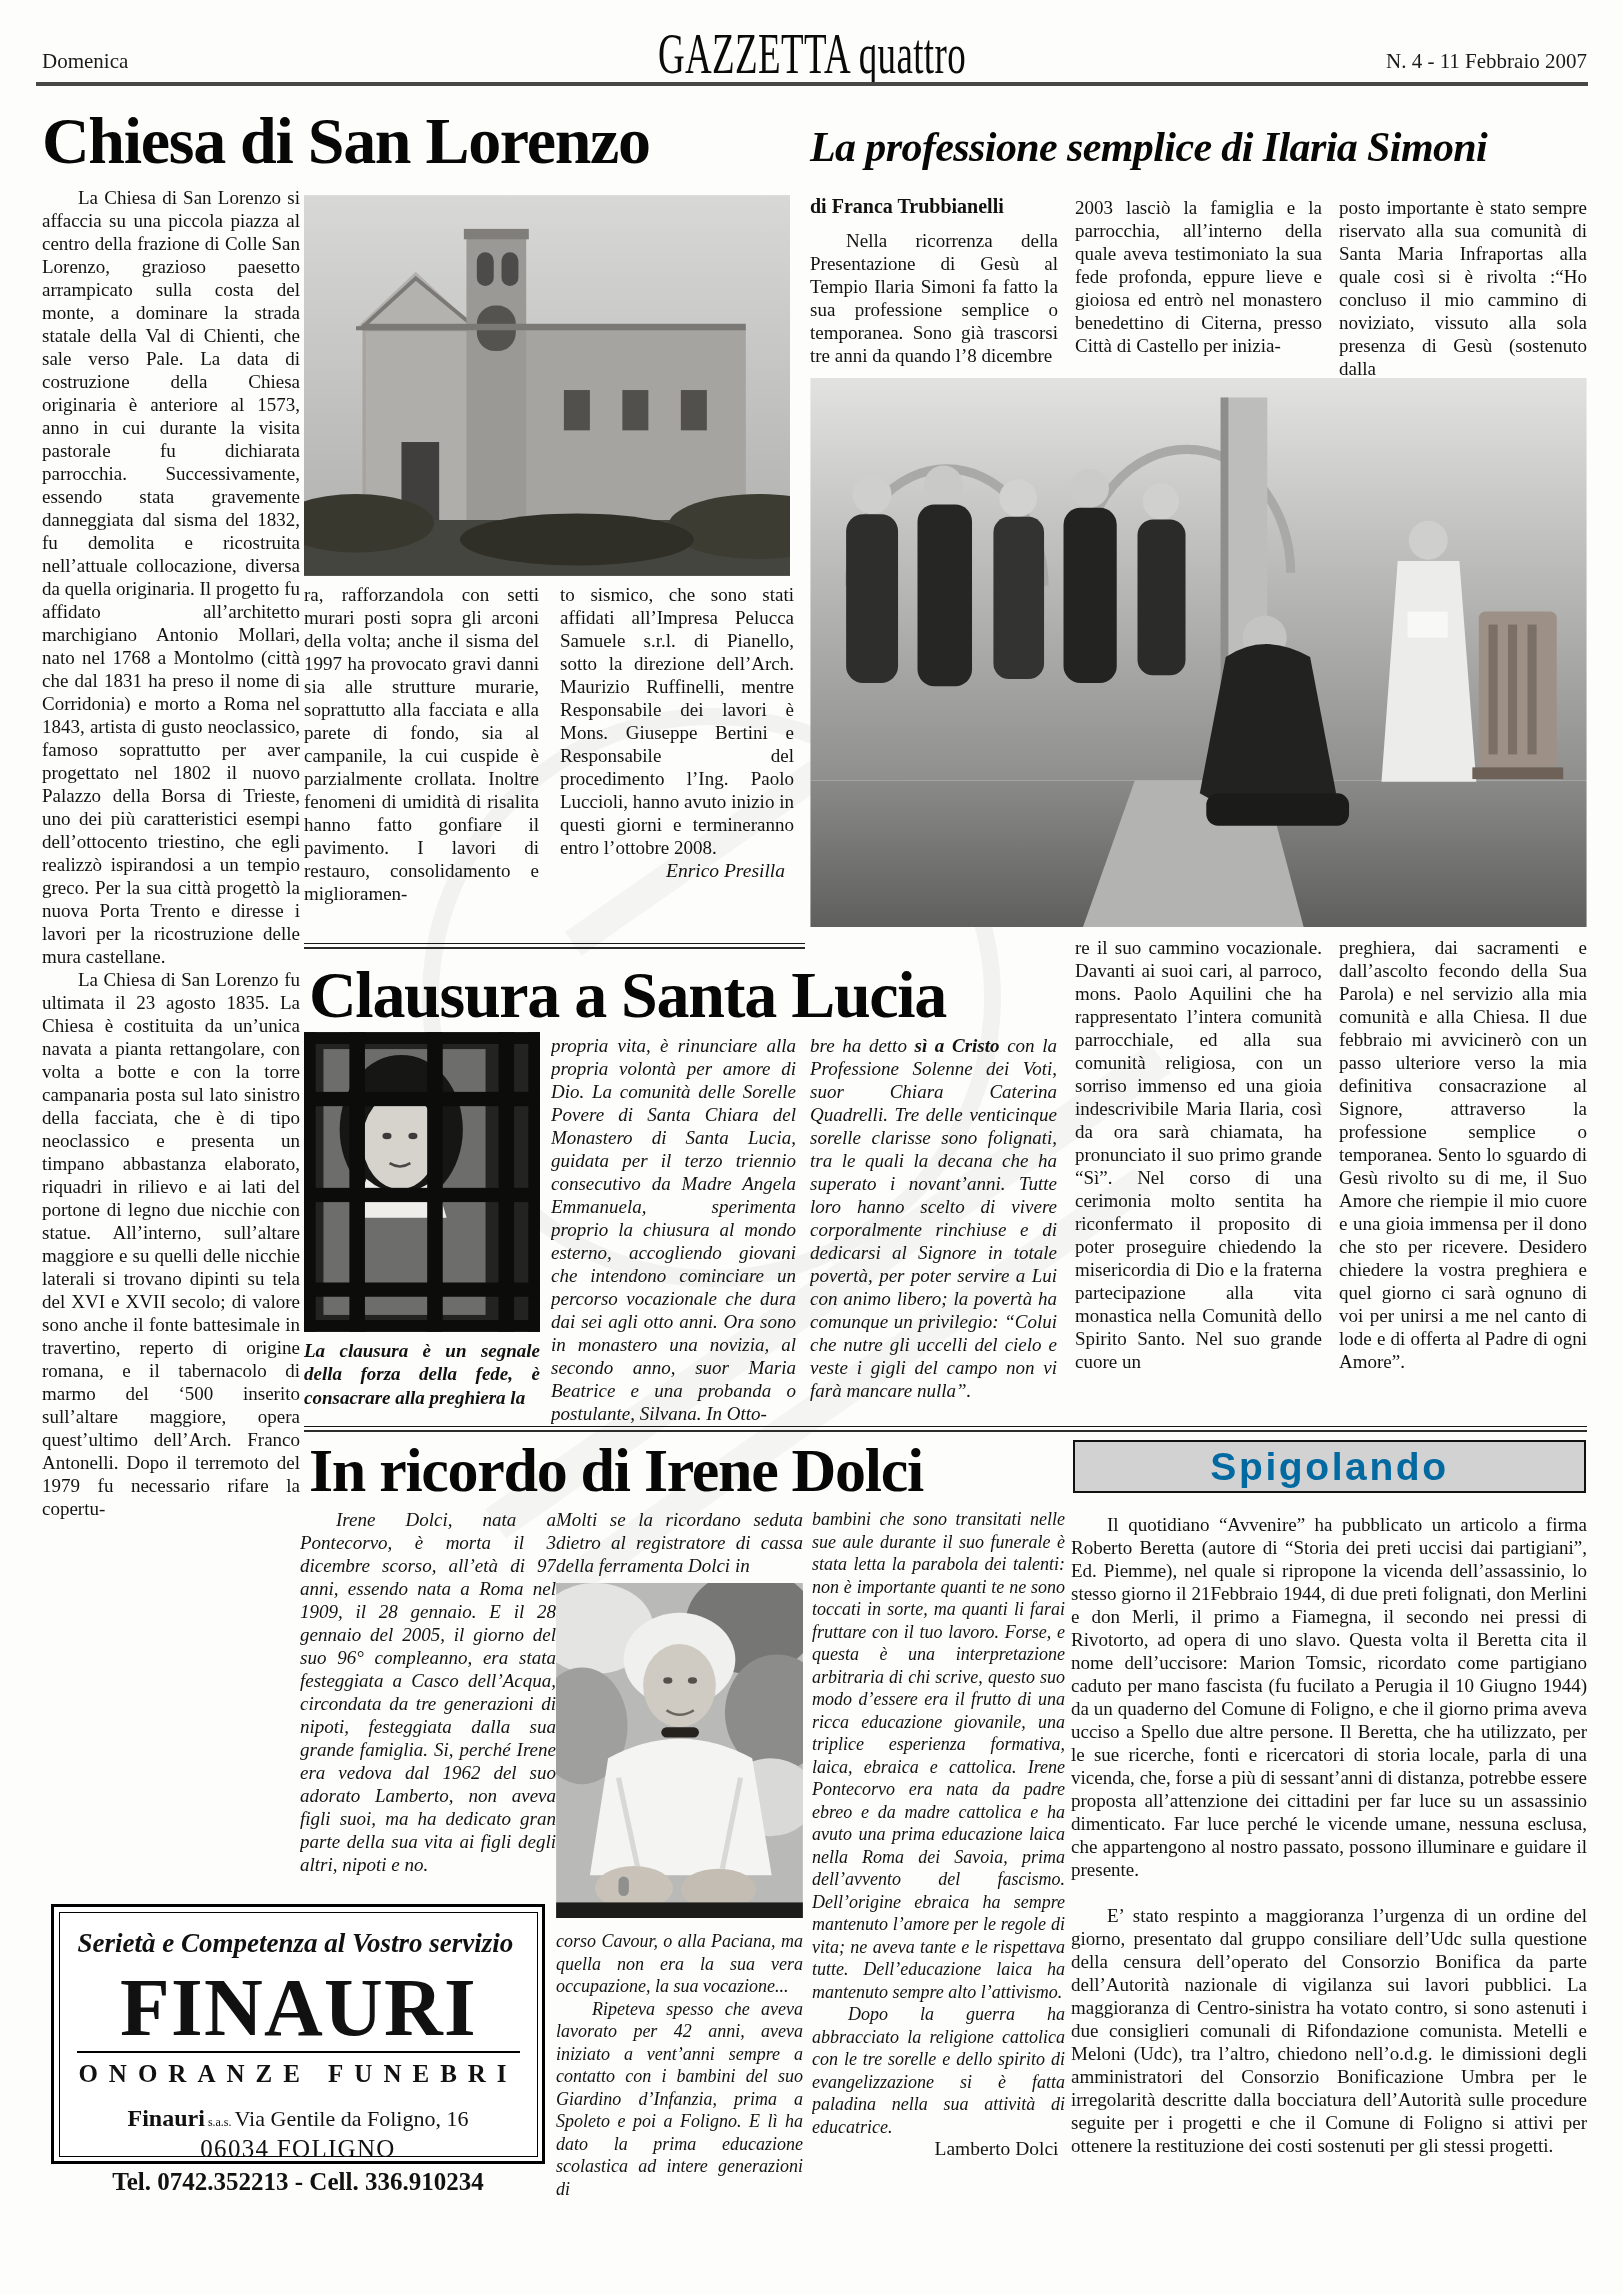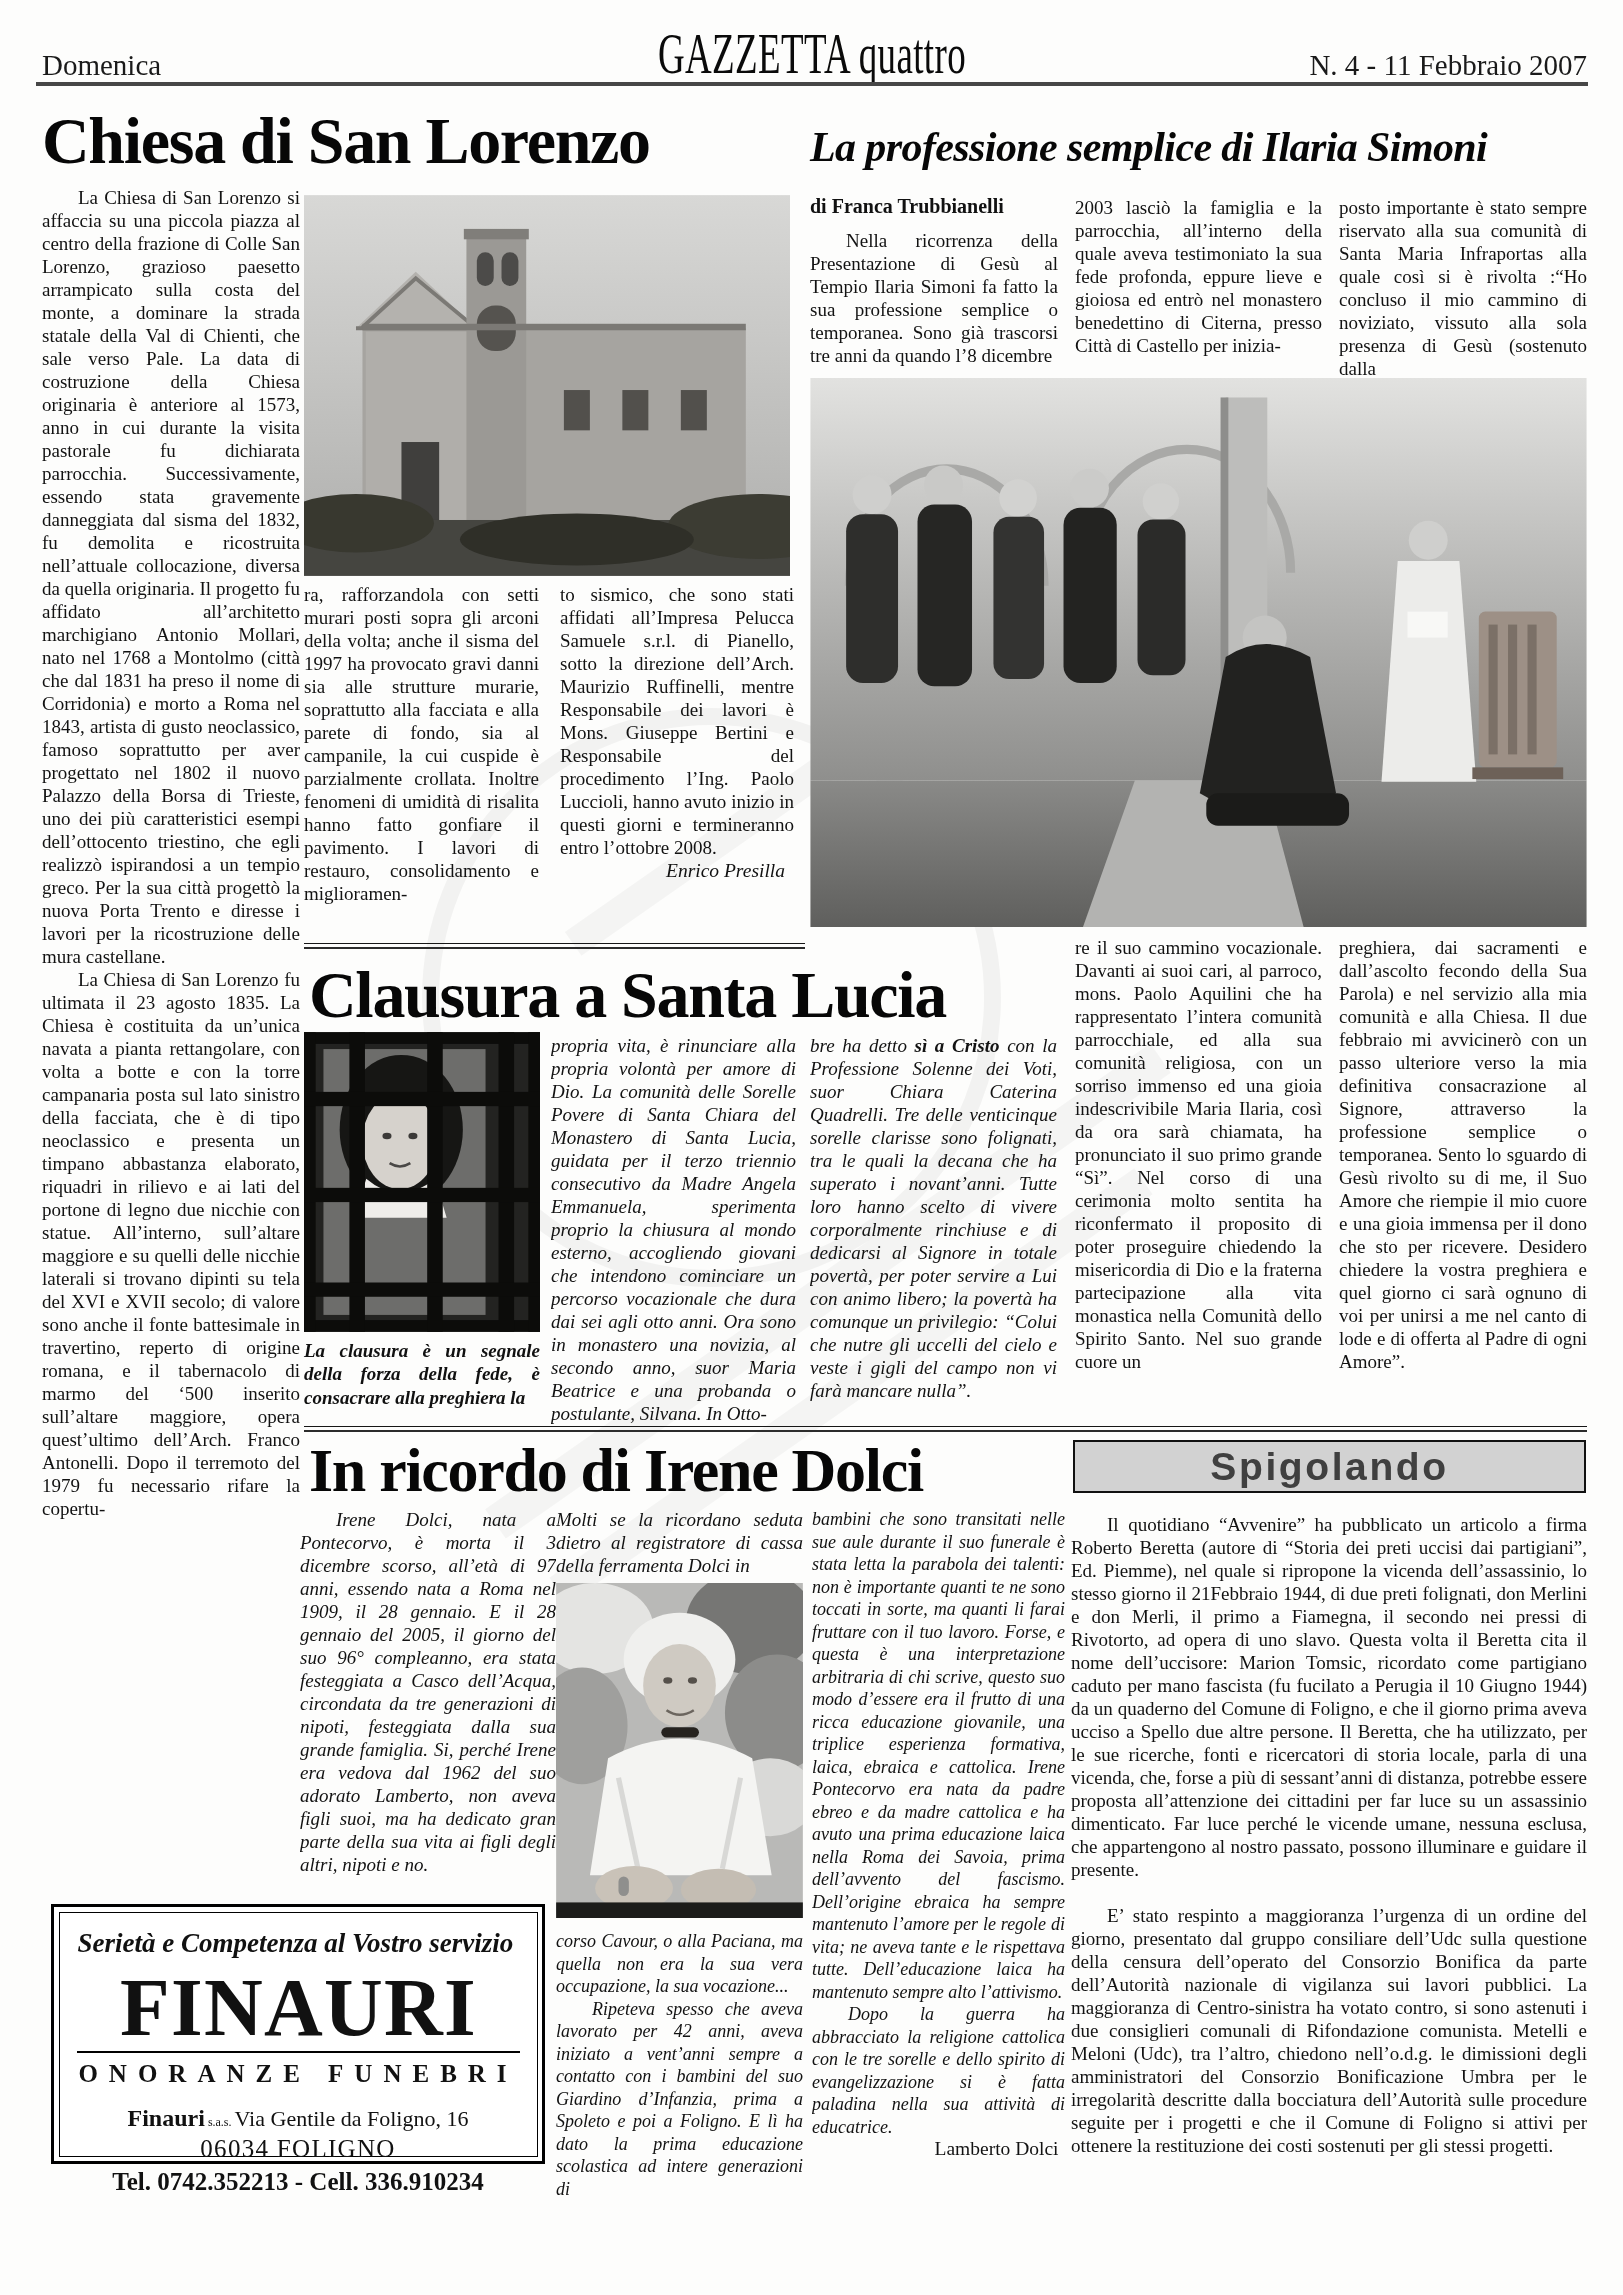--- a/index.html
+++ b/index.html
@@ -1,21 +1,21 @@
 <!DOCTYPE html>
 <html lang="it" style="font-size:10.4px"><head>
 <meta charset="utf-8">
 <style>
   html,body{margin:0;padding:0;background:#e8e8e8;}
   .page{position:relative;width:1623px;height:2295px;background:#fdfdfc;overflow:hidden;
         font-family:"Liberation Serif", "DejaVu Serif", serif;color:#111;}
   .abs{position:absolute;}
 
   
-  .day,.issue{font-size:29px;color:#1a1a1a;}
+  .day,.issue{font-size:21px;color:#1a1a1a;}
   .masthead{font-size:56px;color:#0a0a0a;white-space:nowrap;
             transform:translateX(-50%) scaleX(0.66);transform-origin:center top;letter-spacing:0.6px;}
   .header-rule{height:3.9px;background:#474747;}
 
   
   .headline{font-weight:700;color:#070707;white-space:nowrap;letter-spacing:-1.3px;line-height:1;}
   .headline-italic{font-weight:700;font-style:italic;color:#070707;white-space:nowrap;letter-spacing:-0.6px;line-height:1;}
   .byline{font-size:20px;font-weight:700;}
 
   
@@ -27,21 +27,21 @@
   .signature{font-style:italic;text-align:right;padding-right:9px;font-size:19.5px;}
   .signature-roman{font-style:normal;text-align:right;padding-right:6.5px;font-size:19.5px;}
   .caption{font-size:19px;line-height:23.4px;font-style:italic;font-weight:700;text-align:justify;}
 
   .rule-double{border-top:1.3px solid #161616;border-bottom:2.6px solid #2c2c2c;height:3.2px;}
 
   
   .spig-bar{background:#d2d2d2;border:2.6px solid #111;box-sizing:border-box;
             display:flex;align-items:center;justify-content:center;}
   .spig-title{font-family:"Liberation Sans","DejaVu Sans",sans-serif;font-weight:700;
-              font-size:39px;letter-spacing:2.6px;color:#404040;}
+              font-size:39px;letter-spacing:2.6px;color:#0369a1;}
 
   
   .ad{border:3.9px solid #000;box-sizing:border-box;background:#fff;padding:4.5px;}
   .ad-inner{border:1.3px solid #000;height:100%;box-sizing:border-box;text-align:center;}
   .ad-tagline{font-size:27px;font-weight:700;font-style:italic;text-align:left;margin:15.6px 0 0 18px;}
   .ad-brand{font-size:83px;font-weight:700;letter-spacing:1.3px;line-height:1.05;margin-top:5.2px;
             transform:scaleX(0.98);transform-origin:center;}
   .ad-rule{border-top:2.6px solid #000;margin:0 17px;}
   .ad-sub{font-size:25px;font-weight:700;letter-spacing:11px;margin-top:6.5px;}
   .ad-addr1{font-size:22px;margin-top:17px;}

